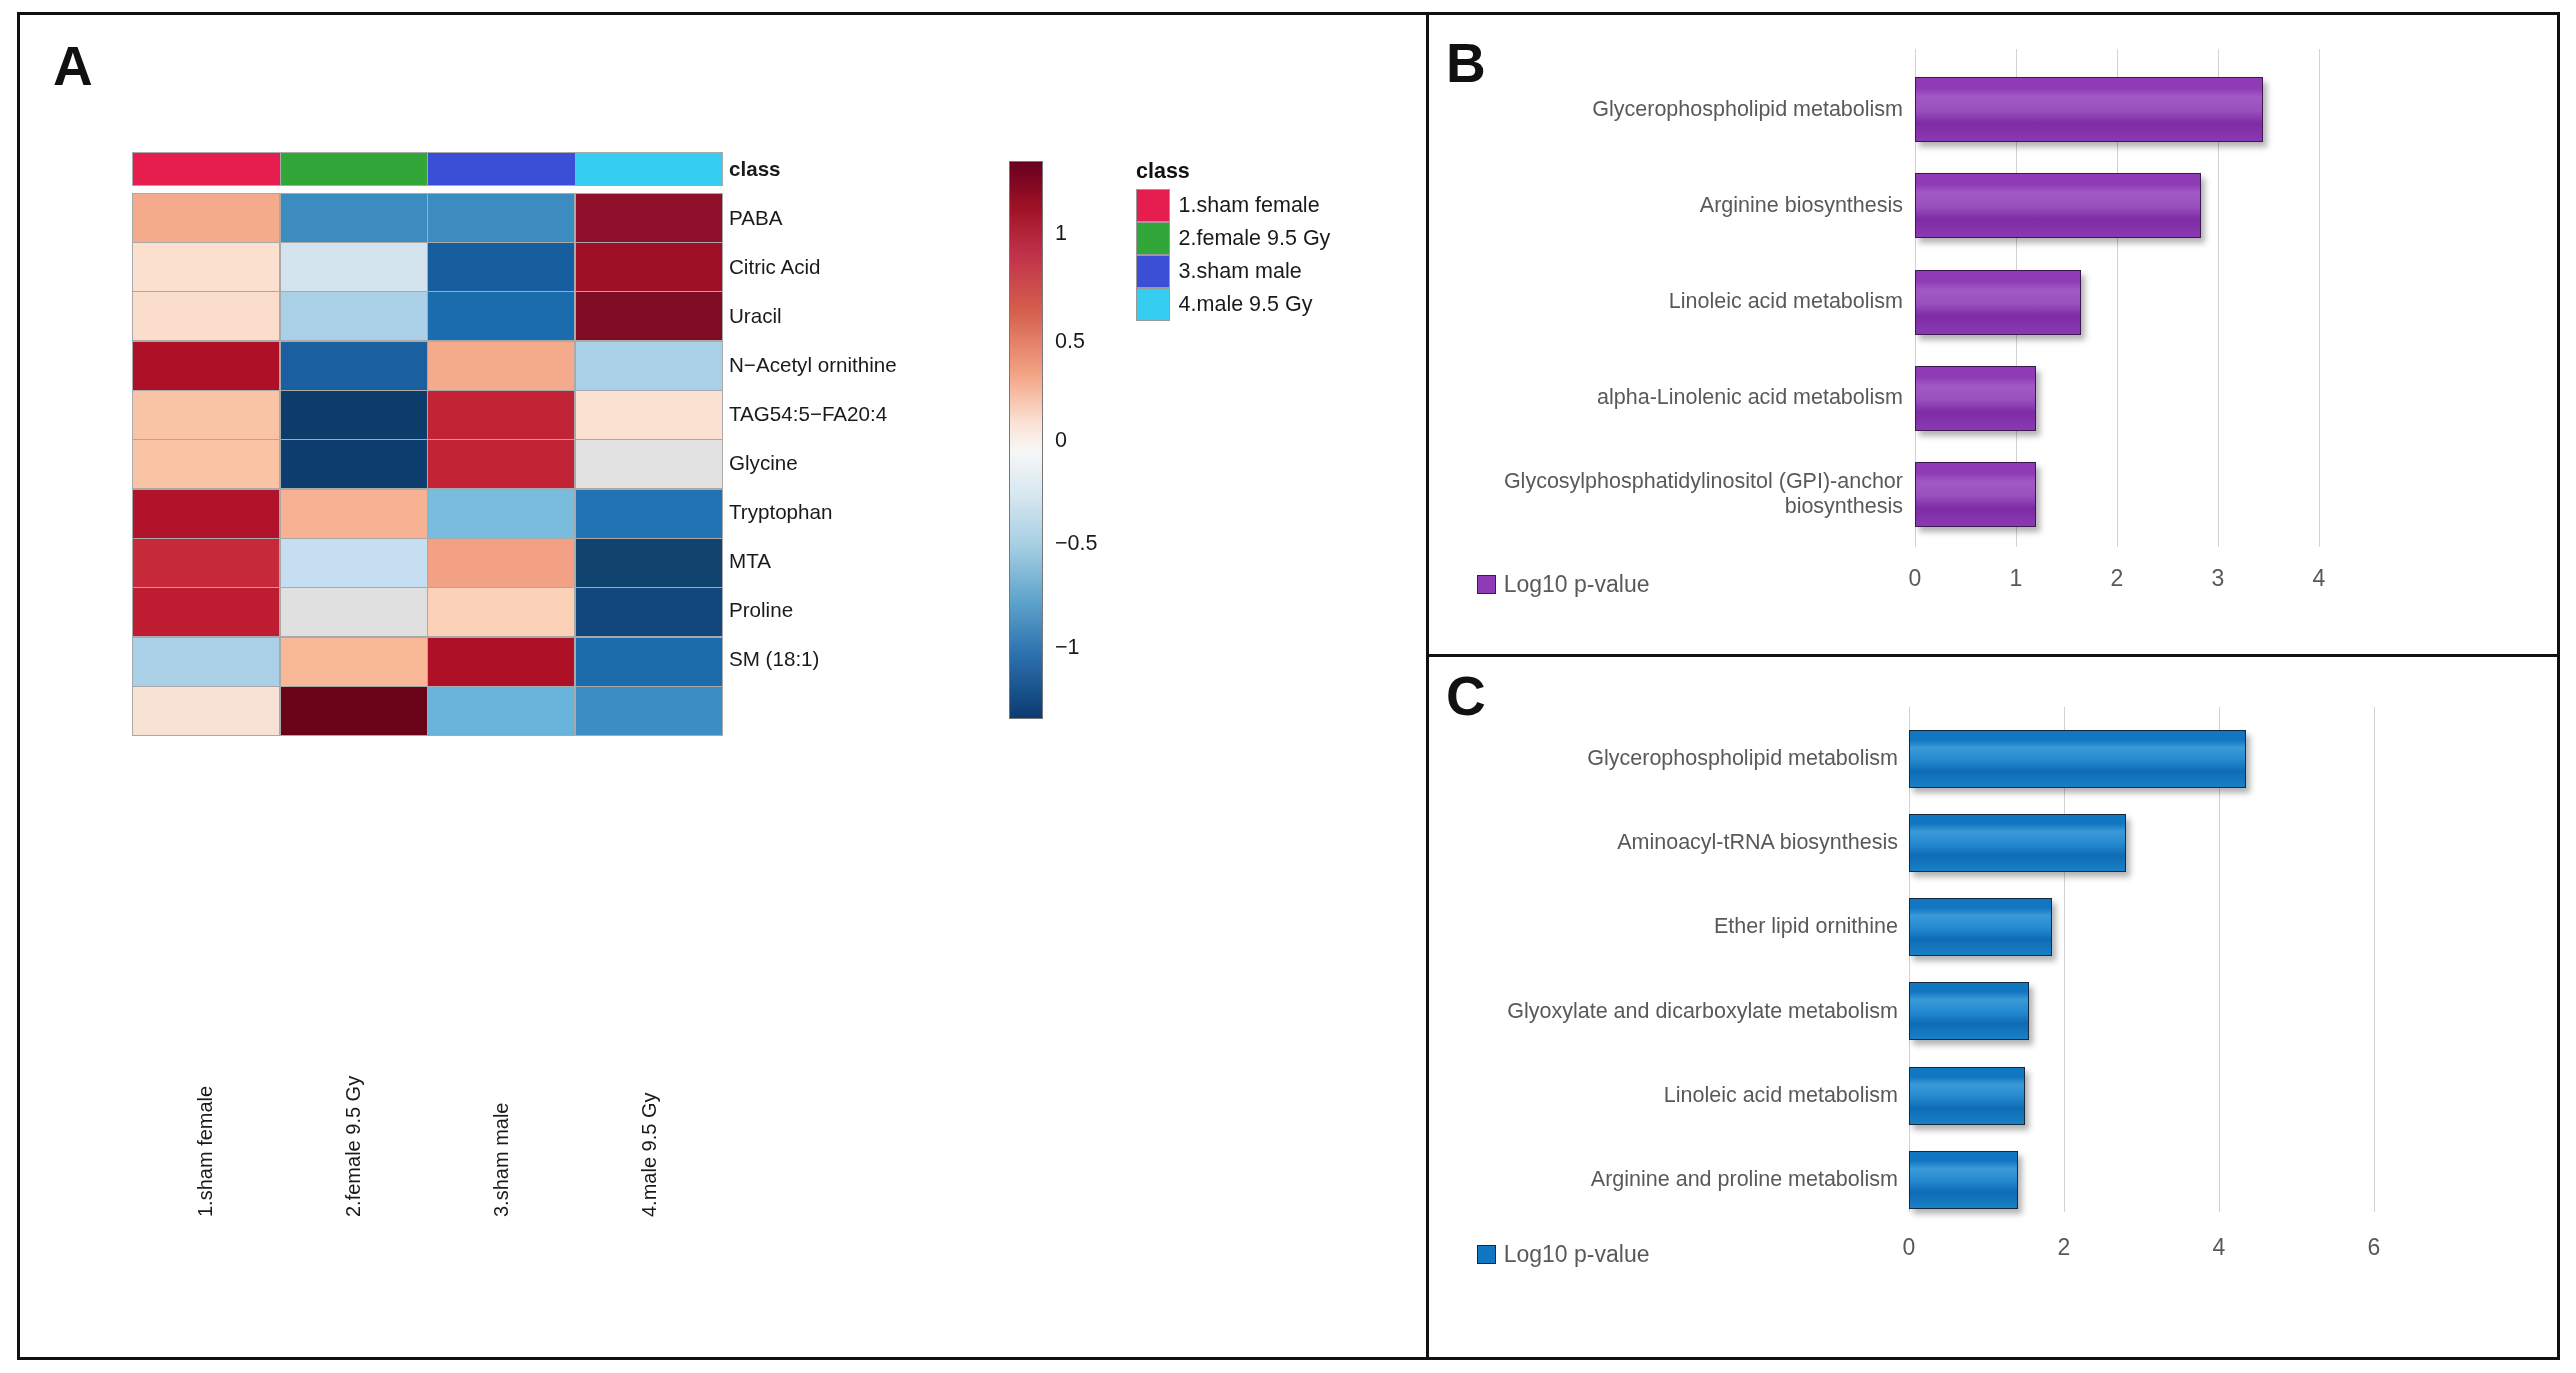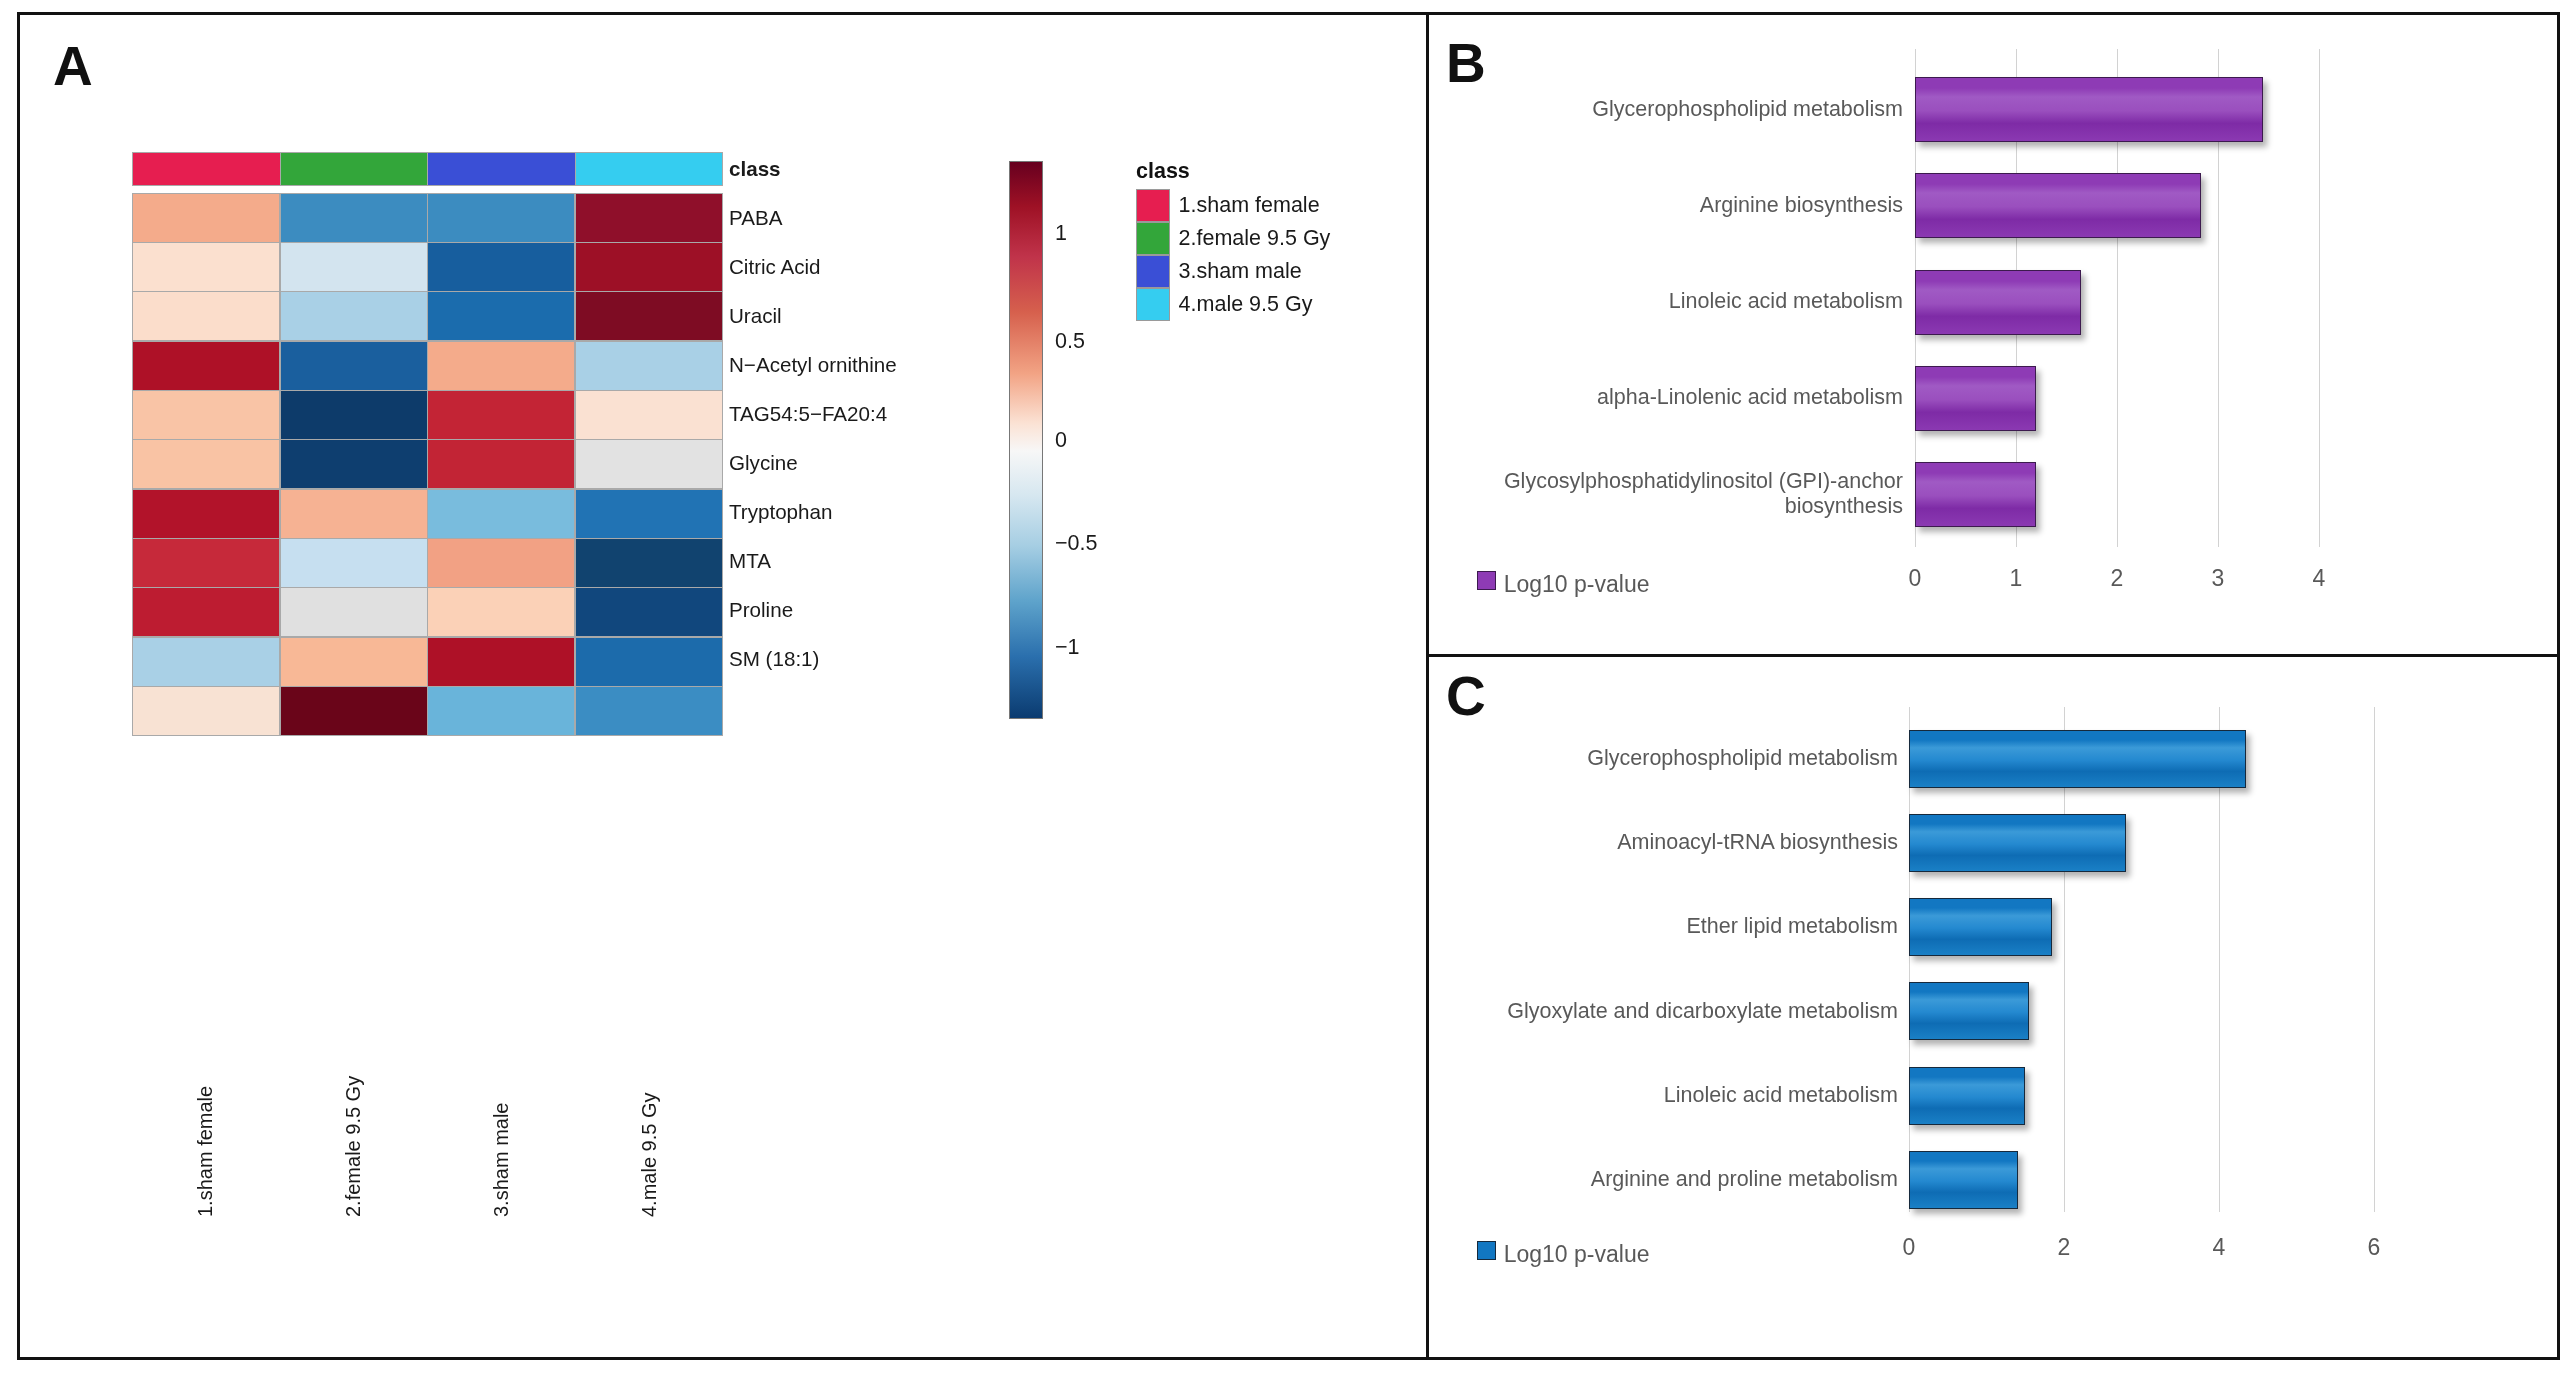--- a/index.html
+++ b/index.html
@@ -70,21 +70,21 @@
   .bar{position:absolute;border:1.7px solid;box-sizing:border-box;
        box-shadow:4.3px 5.2px 6px rgba(0,0,0,.30);}
   .bar.purple{border-color:#3c1a4e;
               background:linear-gradient(to bottom,#8e3bb5 0%,#8e3bb5 16%,
                 #a05ac4 30%,#9a4fbe 52%,#7e2ba6 72%,#8b39b2 100%);}
   .bar.blue{border-color:#16293c;
             background:linear-gradient(to bottom,#1277c2 0%,#1277c2 16%,
               #3b9ad8 30%,#2489d0 52%,#0e6cb4 72%,#1a80c6 100%);}
   .axis-tick{position:absolute;font-size:23px;color:#595959;
              transform:translateX(-50%);}
-  .bp-legend{position:absolute;display:flex;}
+  .bp-legend{position:absolute;display:flex;align-items:center;}
   .bp-legend .sw{width:19px;height:19px;border:1.7px solid;box-sizing:border-box;flex:none;}
   .bp-legend .sw.purple{border-color:#3c1a4e;background:#8e3bb5;}
   .bp-legend .sw.blue{border-color:#16293c;background:#1277c2;}
   .bp-legend .tx{font-size:23px;color:#595959;margin-left:7.7px;white-space:nowrap;}
 </style>
 </head>
 <body>
 
 <div id="figure">
 
@@ -237,21 +237,21 @@
     <div class="bp-plot" id="bpC" style="left:0;top:0;width:1131px;height:702px;">
         <div class="gridline" style="left: 480px; top: 50px; height: 505px;"></div>
         <div class="gridline" style="left: 635px; top: 50px; height: 505px;"></div>
         <div class="gridline" style="left: 790px; top: 50px; height: 505px;"></div>
         <div class="gridline" style="left: 945px; top: 50px; height: 505px;"></div>
         <div class="bar blue" style="left: 480px; top: 73px; width: 337px; height: 58px;"></div>
         <div class="bp-catlabel" style="right: 662px; width: 457px; top: 102px; transform: translateY(-50%);">Glycerophospholipid metabolism</div>
         <div class="bar blue" style="left: 480px; top: 157px; width: 217px; height: 58px;"></div>
         <div class="bp-catlabel" style="right: 662px; width: 457px; top: 186px; transform: translateY(-50%);">Aminoacyl-tRNA biosynthesis</div>
         <div class="bar blue" style="left: 480px; top: 241px; width: 143px; height: 58px;"></div>
-        <div class="bp-catlabel" style="right: 662px; width: 457px; top: 270px; transform: translateY(-50%);">Ether lipid metabolism</div>
+        <div class="bp-catlabel" style="right: 662px; width: 457px; top: 270px; transform: translateY(-50%);">Ether lipid ornithine</div>
         <div class="bar blue" style="left: 480px; top: 325px; width: 120px; height: 58px;"></div>
         <div class="bp-catlabel" style="right: 662px; width: 457px; top: 355px; transform: translateY(-50%);">Glyoxylate and dicarboxylate metabolism</div>
         <div class="bar blue" style="left: 480px; top: 410px; width: 116px; height: 58px;"></div>
         <div class="bp-catlabel" style="right: 662px; width: 457px; top: 439px; transform: translateY(-50%);">Linoleic acid metabolism</div>
         <div class="bar blue" style="left: 480px; top: 494px; width: 109px; height: 58px;"></div>
         <div class="bp-catlabel" style="right: 662px; width: 457px; top: 523px; transform: translateY(-50%);">Arginine and proline metabolism</div>
         <div class="axis-tick" style="left: 480px; top: 577px;">0</div>
         <div class="axis-tick" style="left: 635px; top: 577px;">2</div>
         <div class="axis-tick" style="left: 790px; top: 577px;">4</div>
         <div class="axis-tick" style="left: 945px; top: 577px;">6</div>

